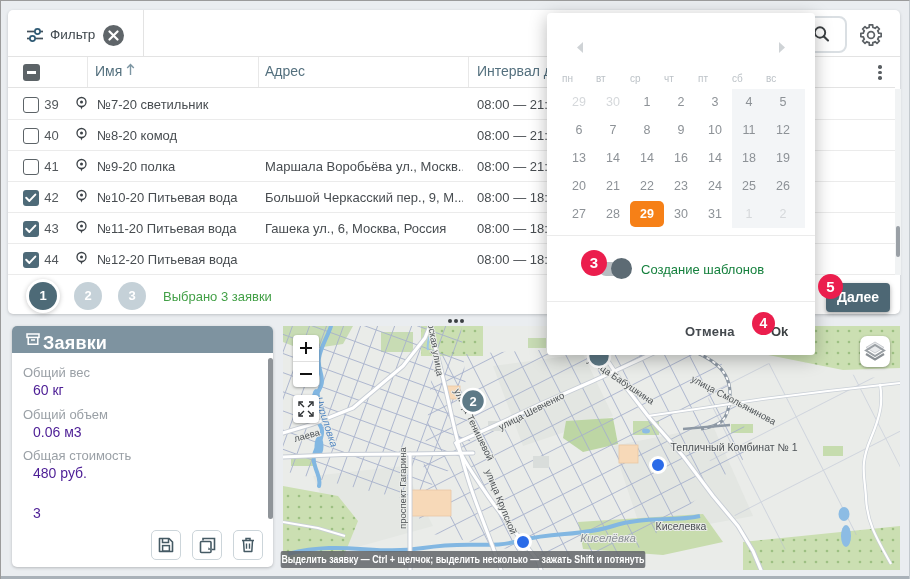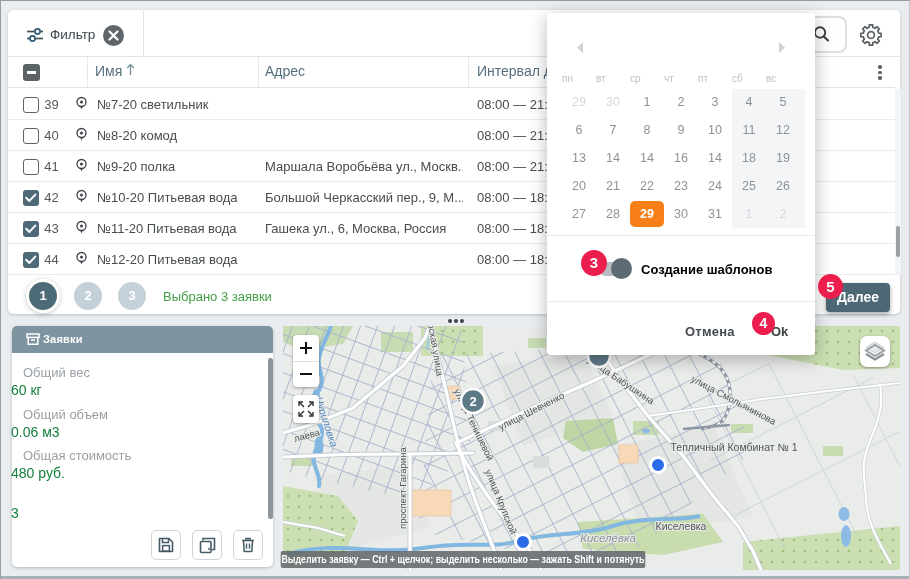--- a/index.html
+++ b/index.html
@@ -30,39 +30,39 @@
 #tsb{left:894px;top:88px;width:5.5px;height:186px;background:#f1f3f4;}
 #tsbt{left:894.5px;top:225px;width:4.5px;height:31px;background:#9aa0a6;border-radius:2.5px;}
 .pgc{border-radius:50%;width:28px;height:28px;text-align:center;line-height:28px;color:#fff;font-weight:bold;font-size:13px;}
 #selinfo{left:162px;top:288px;font-size:13px;color:#43a047;}
 #nextbtn{left:825px;top:282px;width:64px;height:29px;background:#4d6774;border-radius:4px;color:#fff;
  font-weight:bold;font-size:14px;text-align:center;line-height:29px;box-shadow:0 2px 5px rgba(0,0,0,.35);}
 .hdots{width:4px;height:4px;border-radius:50%;background:#3c4043;top:318px;}
 #zcard{left:11px;top:325px;width:261px;height:241px;background:#fff;border-radius:5px;
  box-shadow:0 1px 3px rgba(60,64,67,.3);}
 #zhead{left:11px;top:325px;width:261px;height:27px;background:#7e93a0;border-radius:5px 5px 0 0;}
-#ztitle{left:42px;top:332px;color:#fff;font-size:11px;font-weight:bold;letter-spacing:.2px;}
+#ztitle{left:42px;top:332px;color:#fff;font-size:18px;font-weight:bold;letter-spacing:.2px;}
 .zl{font-size:13px;color:#9aa0a6;left:22px;}
-.zv{font-size:14px;color:#15803d;left:10px;}
+.zv{font-size:14px;color:#4c1d95;left:32px;}
 #zsbt{left:266.5px;top:357px;width:5.5px;height:161px;background:#8f9499;border-radius:3px;}
 .zbtn{width:30px;height:30px;border:1px solid #ccd5da;border-radius:5px;top:529px;background:#fff;}
 #dialog{left:546px;top:12px;width:268px;height:342px;background:#fff;border-radius:4px;
  box-shadow:0 4px 18px rgba(0,0,0,.28);z-index:30;}
 #dlg{left:546px;top:12px;width:268px;height:342px;z-index:31;}
 #dtitle{position:absolute;left:0;top:26px;width:268px;text-align:center;font-size:16px;color:#3f4347;}
 .dayhead{position:absolute;top:60px;width:34px;font-size:10px;color:#bcc2c7;}
 .dcell{position:absolute;width:34px;height:28px;text-align:center;line-height:28px;font-size:12.5px;color:#8d9297;}
 .dcell.fade{color:#d5d8db;}
 #wkbg{position:absolute;left:185px;top:76px;width:73px;height:139px;background:#f3f5f7;}
 #dsel{position:absolute;left:83px;top:188px;width:34px;height:26px;background:#f68017;border-radius:5px;color:#fff;
  font-weight:bold;text-align:center;line-height:26px;font-size:12.5px;}
 .ddiv{position:absolute;left:0;width:268px;height:1px;background:#ebebeb;}
 #togtrack{position:absolute;left:52px;top:249px;width:32px;height:14px;border-radius:7px;background:#b7bdc1;}
 #togknob{position:absolute;left:64px;top:245px;width:21px;height:21px;border-radius:50%;background:#5d6b74;}
-#toglab{position:absolute;left:94px;top:249px;font-size:13px;color:#000000;font-weight:bold;}
+#toglab{position:absolute;left:94px;top:249px;font-size:13px;color:#15803d;}
 #btncancel{position:absolute;left:138px;top:311px;font-size:13px;color:#44494e;font-weight:bold;letter-spacing:.2px;}
 #btnok{position:absolute;left:224px;top:311px;font-size:13px;color:#3c4043;font-weight:bold;}
 .badge{border-radius:50%;background:#eb1e4d;color:#fff;font-weight:bold;text-align:center;z-index:40;}
 .mapbtn{background:#fff;border-radius:4px;box-shadow:0 1px 3px rgba(0,0,0,.35);z-index:10;}
 #tooltip{left:256px;top:550px;width:412px;height:17px;background:rgba(97,101,105,.85);border-radius:2px;
  color:#fff;font-size:10px;font-weight:bold;line-height:17px;text-align:center;z-index:10;white-space:nowrap;transform:scaleX(.885);}
 </style></head>
 <body>
 <div id="frame">
 <div class="abs" id="topcard"></div>

